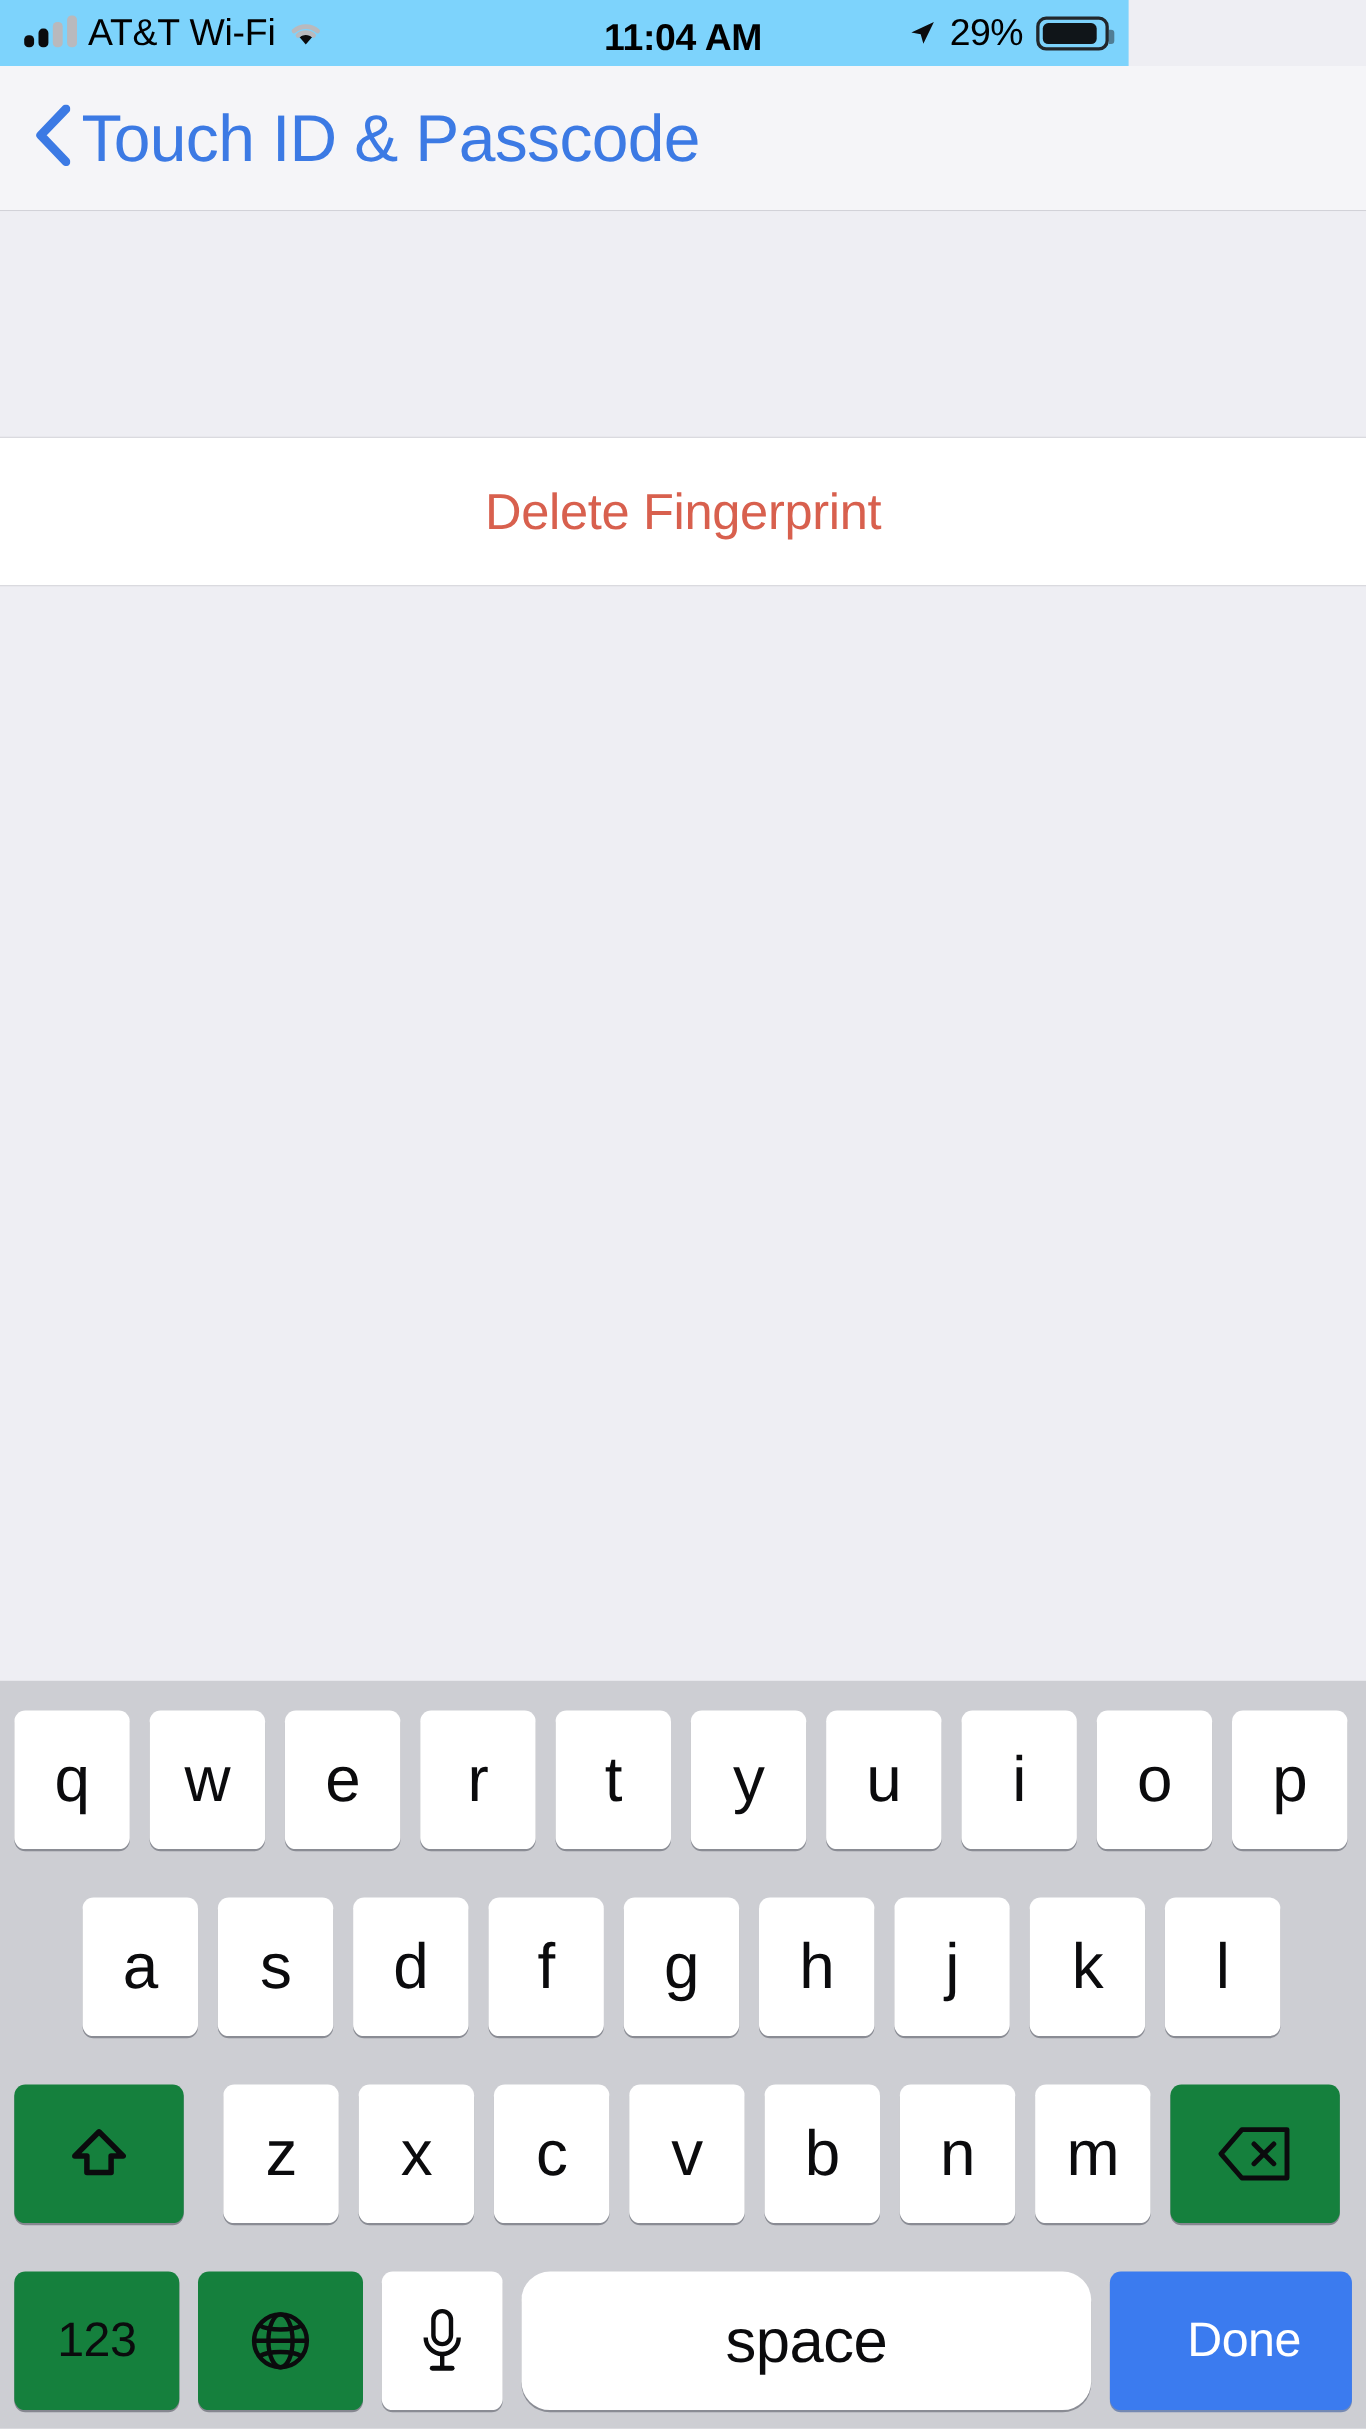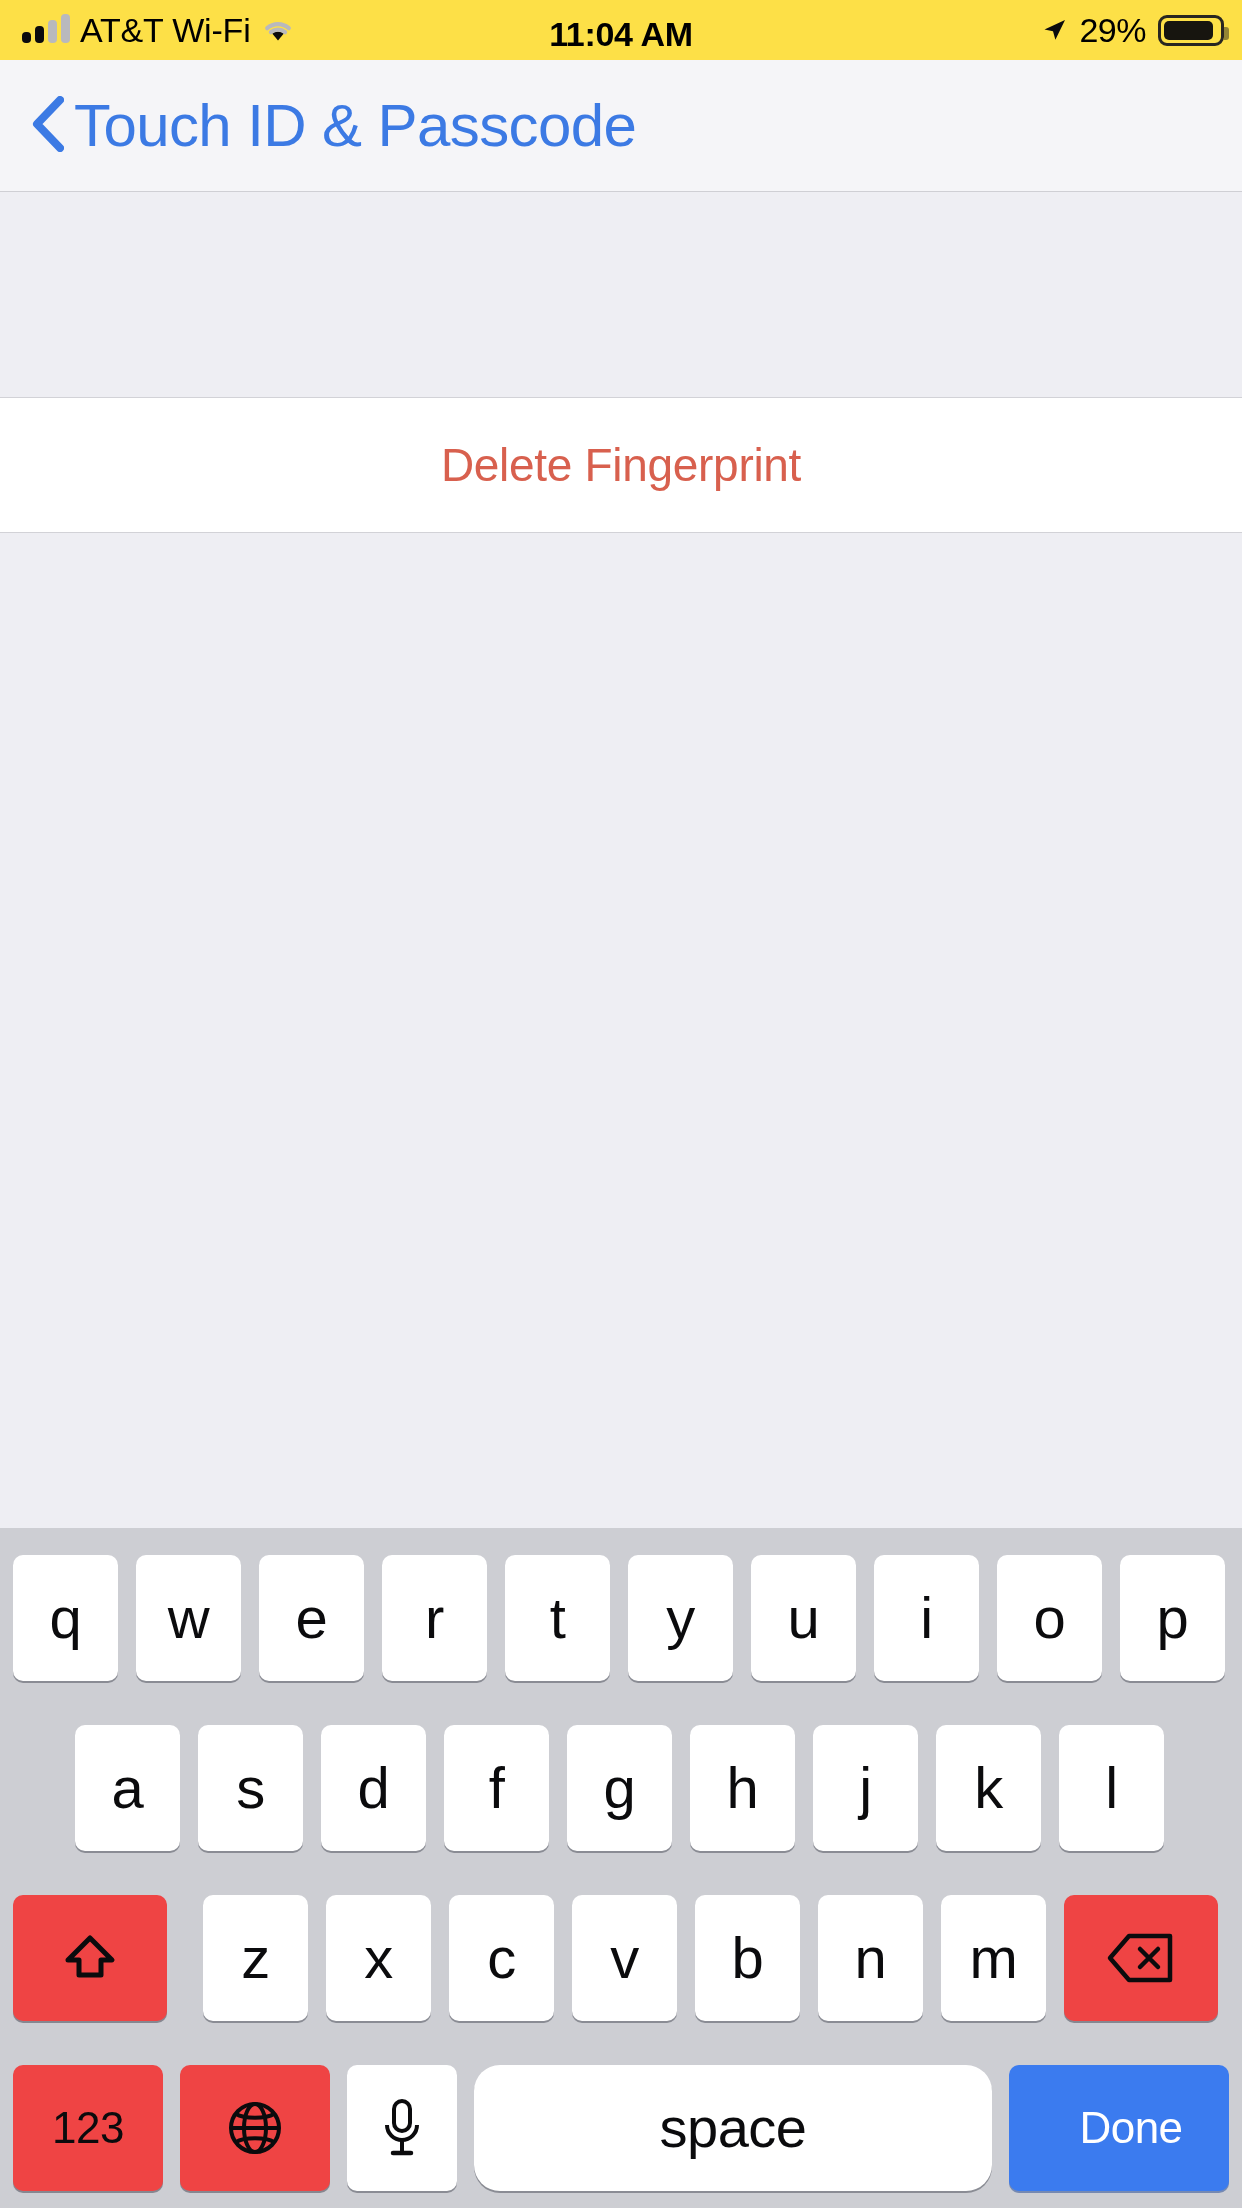--- a/index.html
+++ b/index.html
@@ -7,22 +7,22 @@
     width:1242px; height:2208px;
     background:#eeeef3;
     font-family:"Liberation Sans", sans-serif;
     -webkit-font-smoothing:antialiased;
     overflow:hidden;
   }
   #screen { position:relative; width:1242px; height:2208px; background:#eeeef3; }
 
   
   .status-bar{
-    position:absolute; top:0; left:0; width:1242px; height:60px;
-    background:#fde047;
+    position:absolute; top:0; left:0; width:1026px; height:60px;
+    background:#7dd3fc;
     display:flex; align-items:center;
   }
   .sb-left{ position:absolute; left:22px; top:0; height:60px; display:flex; align-items:center; gap:10px; }
   .signal-bars{ display:flex; align-items:flex-end; gap:4px; height:26px; }
   .signal-bars i{ display:block; width:9px; border-radius:4px; background:#000; }
   .signal-bars i:nth-child(1){ height:11px; }
   .signal-bars i:nth-child(2){ height:17px; }
   .signal-bars i:nth-child(3){ height:23px; background:#b9b9bd; }
   .signal-bars i:nth-child(4){ height:29px; background:#b9b9bd; }
   .carrier{ font-size:34px; color:#000; letter-spacing:-0.2px; line-height:1; }
@@ -113,21 +113,21 @@
   .key{
     height:126px;
     background:#ffffff;
     border-radius:10px;
     box-shadow:0 2px 0 rgba(126,128,136,.85);
     display:flex; align-items:center; justify-content:center;
     font-size:58px; color:#0b0b0d; line-height:1;
     cursor:pointer; user-select:none;
     letter-spacing:-0.5px;
   }
-  .key.dark{ background:#ef4444; box-shadow:0 2px 0 rgba(126,128,136,.9); }
+  .key.dark{ background:#15803d; box-shadow:0 2px 0 rgba(126,128,136,.9); }
   .key.blue{ background:#3b7bef; color:#ffffff; box-shadow:0 2px 0 rgba(95,120,170,.8); }
 
   
   .row1{ padding:0 13px; }
   .row1 .key{ width:105px; margin-right:18px; }
   .row1 .key:last-child{ margin-right:0; }
 
   .row2{ padding:0 75px; }
   .row2 .key{ width:105px; margin-right:18px; }
   .row2 .key:last-child{ margin-right:0; }

